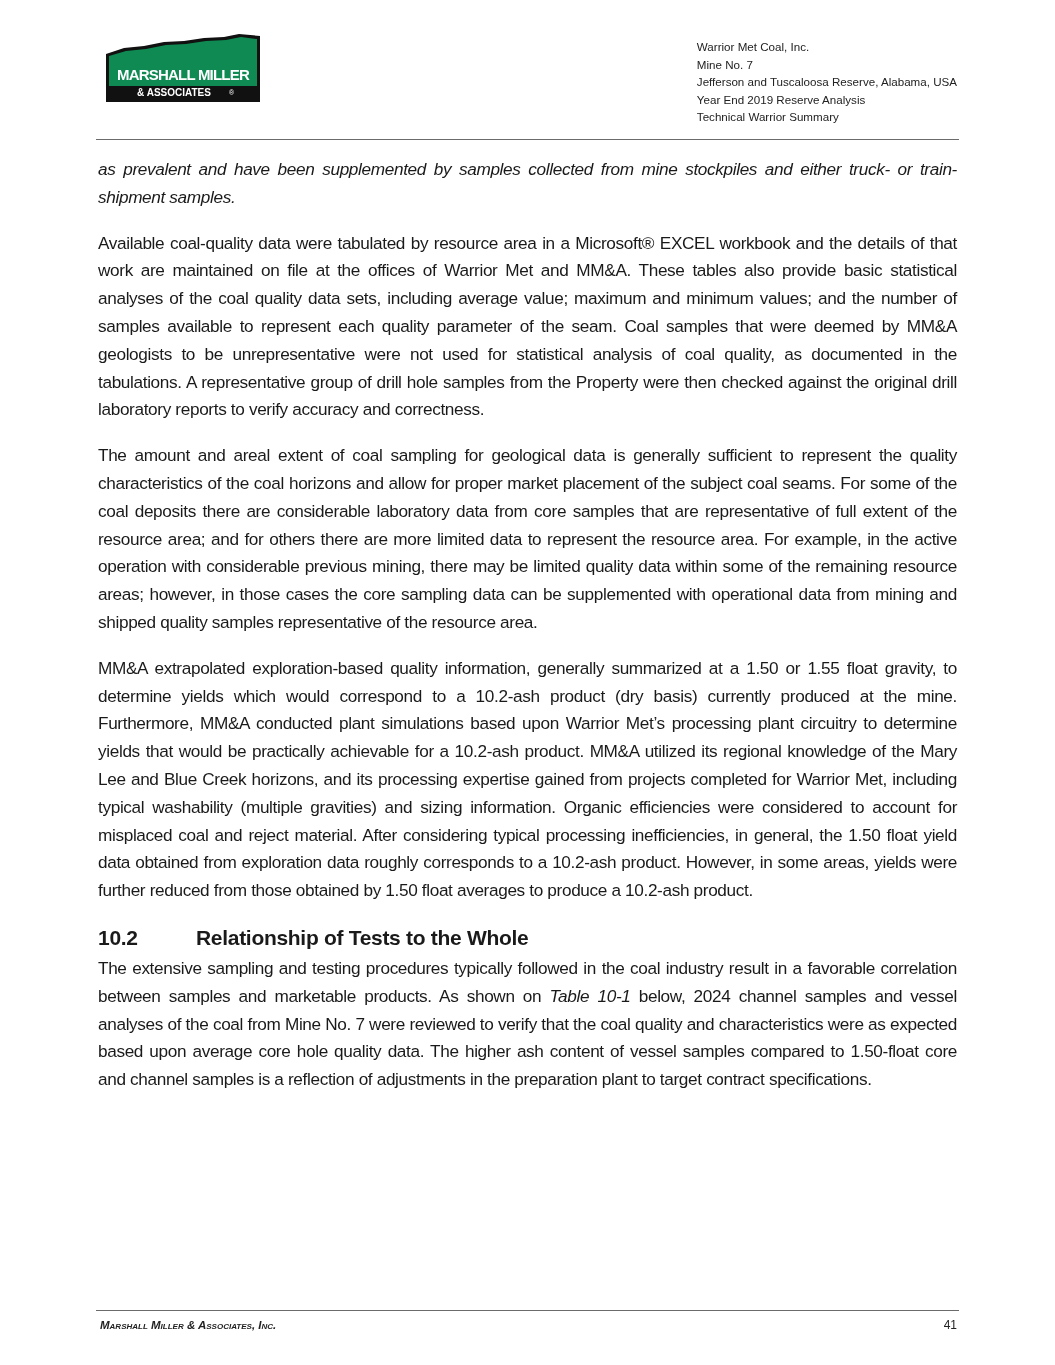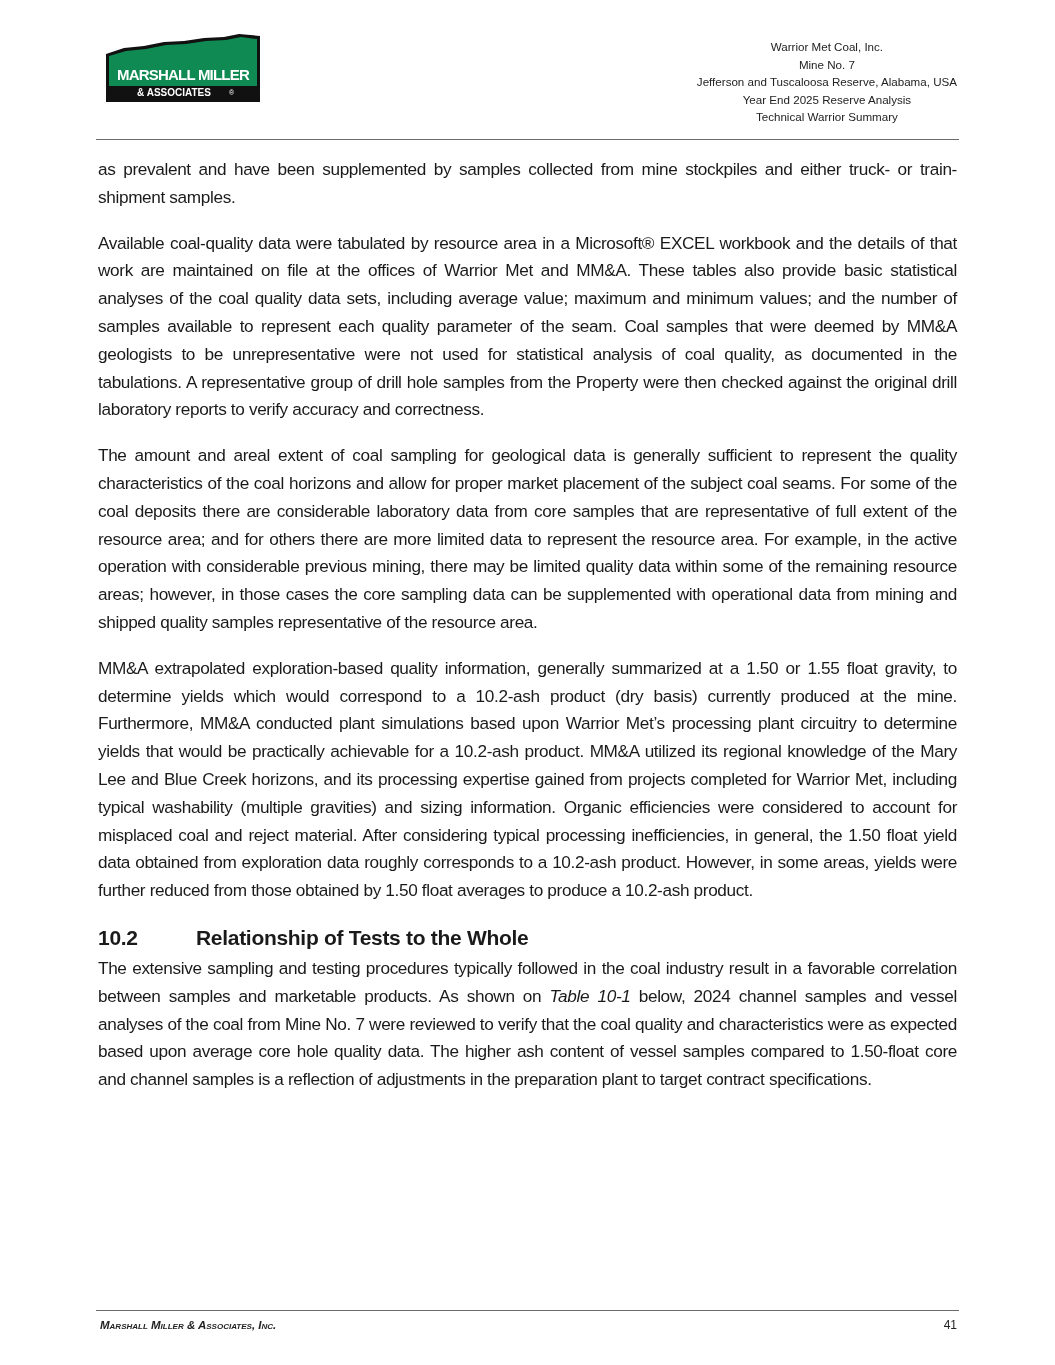--- a/index.html
+++ b/index.html
@@ -1,25 +1,25 @@
 <!DOCTYPE html>
 <html><head>
 <meta charset="utf-8">
 <style>
   html, body { margin: 0; padding: 0; background: #ffffff; }
   body { width: 1055px; height: 1365px; position: relative; overflow: hidden;
          font-family: "Liberation Sans", sans-serif; color: #1a1a1a; }
   .logo { position: absolute; left: 104px; top: 32px; width: 158px; height: 72px; }
-  .header-right { position: absolute; right: 98px; top: 38px; text-align: center;
+  .header-right { position: absolute; right: 98px; top: 38px; text-align: left;
                   font-size: 11.6px; line-height: 17.5px; color: #222; }
   .rule-top { position: absolute; left: 96px; right: 96px; top: 139px; height: 1px; background: #6b6b6b; }
   .rule-bottom { position: absolute; left: 96px; right: 96px; top: 1310px; height: 1px; background: #6b6b6b; }
   .content { position: absolute; left: 98px; top: 156px; width: 859px; }
   p { margin: 0 0 18px 0; font-size: 17.2px; line-height: 27.8px; text-align: justify; letter-spacing: -0.35px; }
-  p.first { margin-bottom: 18px; }
+  p.first { margin-bottom: 18px; font-style: italic; }
   h2 { margin: 4px 0 2px 0; font-size: 21px; font-weight: bold; line-height: 30px; letter-spacing: -0.3px; }
   h2 .num { display: inline-block; width: 98px; }
   .footer-left { position: absolute; left: 100px; top: 1319px; font-size: 11.5px; font-weight: bold;
                  font-style: italic; font-variant: small-caps; color: #222; }
   .footer-right { position: absolute; right: 98px; top: 1318px; font-size: 12px; color: #222; margin-left: 44px; }
   em { }
 </style>
 </head>
 <body>
 
@@ -31,21 +31,21 @@
     <text x="79" y="48" text-anchor="middle" fill="#fff" font-family="Liberation Sans, sans-serif" font-weight="bold" font-size="15" letter-spacing="-0.8">MARSHALL MILLER</text>
     <text x="70" y="64" text-anchor="middle" fill="#fff" font-family="Liberation Sans, sans-serif" font-weight="bold" font-size="10">&amp; ASSOCIATES</text>
     <text x="125" y="63" fill="#fff" font-family="Liberation Sans, sans-serif" font-size="7">®</text>
   </svg>
 </div>
 
 <div class="header-right">
   <div>Warrior Met Coal, Inc.</div>
   <div>Mine No. 7</div>
   <div>Jefferson and Tuscaloosa Reserve, Alabama, USA</div>
-  <div>Year End 2025 Reserve Analysis</div>
+  <div>Year End 2019 Reserve Analysis</div>
   <div>Technical Warrior Summary</div>
 </div>
 
 <div class="rule-top"></div>
 
 <div class="content">
   <p class="first">as prevalent and have been supplemented by samples collected from mine stockpiles and either truck- or train-shipment samples.</p>
   <p>Available coal-quality data were tabulated by resource area in a Microsoft® EXCEL workbook and the details of that work are maintained on file at the offices of Warrior Met and MM&amp;A.  These tables also provide basic statistical analyses of the coal quality data sets, including average value; maximum and minimum values; and the number of samples available to represent each quality parameter of the seam.  Coal samples that were deemed by MM&amp;A geologists to be unrepresentative were not used for statistical analysis of coal quality, as documented in the tabulations.  A representative group of drill hole samples from the Property were then checked against the original drill laboratory reports to verify accuracy and correctness.</p>
   <p>The amount and areal extent of coal sampling for geological data is generally sufficient to represent the quality characteristics of the coal horizons and allow for proper market placement of the subject coal seams.  For some of the coal deposits there are considerable laboratory data from core samples that are representative of full extent of the resource area; and for others there are more limited data to represent the resource area.  For example, in the active operation with considerable previous mining, there may be limited quality data within some of the remaining resource areas; however, in those cases the core sampling data can be supplemented with operational data from mining and shipped quality samples representative of the resource area.</p>
   <p>MM&amp;A extrapolated exploration-based quality information, generally summarized at a 1.50 or 1.55 float gravity, to determine yields which would correspond to a 10.2-ash product (dry basis) currently produced at the mine.  Furthermore, MM&amp;A conducted plant simulations based upon Warrior Met’s processing plant circuitry to determine yields that would be practically achievable for a 10.2-ash product.  MM&amp;A utilized its regional knowledge of the Mary Lee and Blue Creek horizons, and its processing expertise gained from projects completed for Warrior Met, including typical washability (multiple gravities) and sizing information.   Organic efficiencies were considered to account for misplaced coal and reject material.  After considering typical processing inefficiencies, in general, the 1.50 float yield data obtained from exploration data roughly corresponds to a 10.2-ash product.  However, in some areas, yields were further reduced from those obtained by 1.50 float averages to produce a 10.2-ash product.</p>

